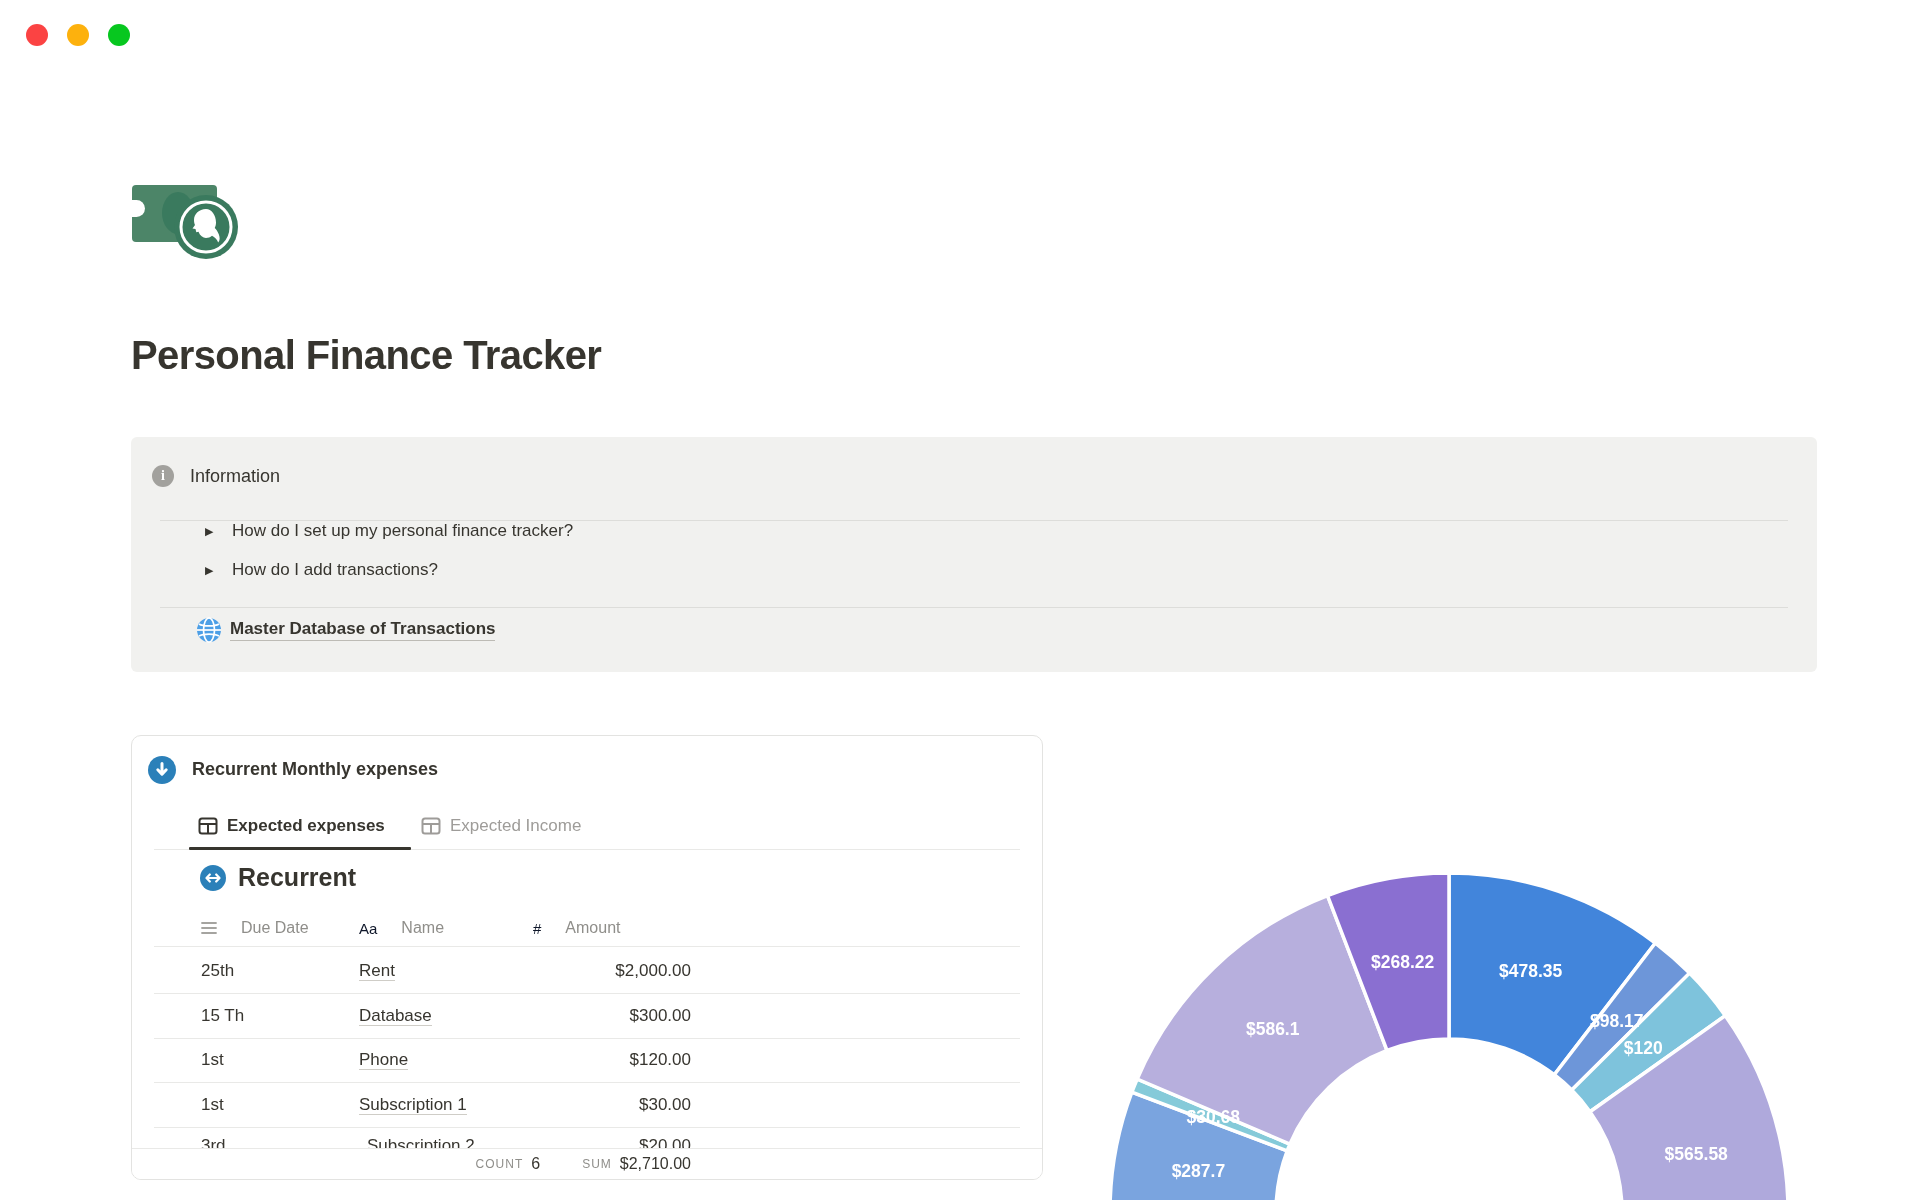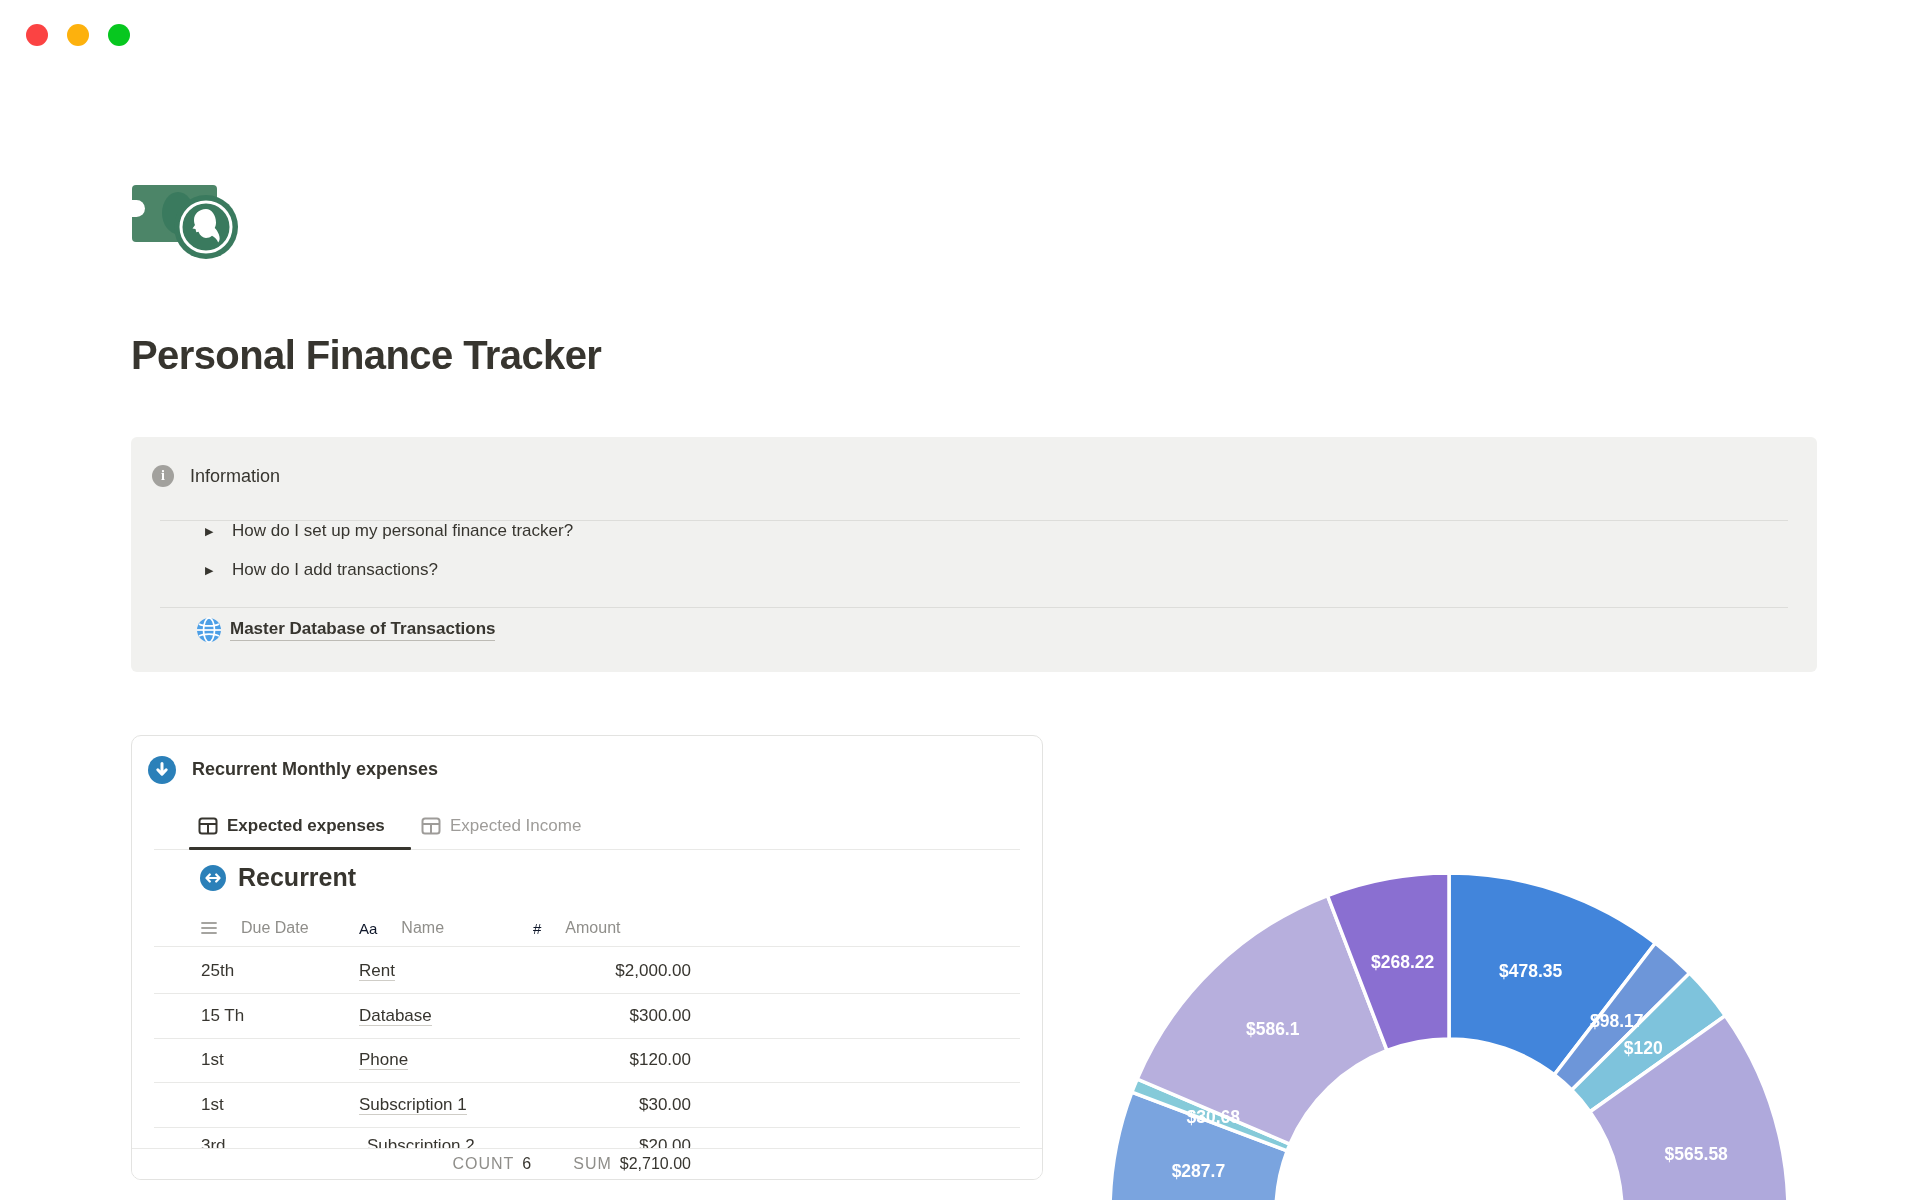--- a/index.html
+++ b/index.html
@@ -69,21 +69,21 @@
   .colhead .cicon{color:#0f172a;font-size:15px;}
   .t-div{position:absolute;left:22px;right:22px;height:1px;background:var(--divider);}
   .trow-cell{position:absolute;height:24px;line-height:24px;font-size:17px;color:var(--ink);}
   .name-link{border-bottom:1.5px solid var(--underline);padding-bottom:0px;cursor:pointer;}
   .amount-cell{left:330px;width:229px;text-align:right;}
   .t-footer{
     position:absolute;left:0;right:0;bottom:0;height:30px;background:#fff;
     border-top:1px solid var(--divider);
     display:flex;align-items:center;justify-content:flex-end;padding-right:351px;
   }
-  .f-label{font-size:16px;letter-spacing:1px;color:var(--gray);font-weight:400;}
+  .f-label{font-size:12px;letter-spacing:1px;color:var(--gray);font-weight:400;}
   .f-value{font-size:16px;color:var(--ink);margin-left:8px;}
   .f-gap{width:42px;}
   
   #donut-chart{position:absolute;left:1060px;top:860px;}
   .chart-label{font-weight:700;fill:#ffffff;}
 </style>
 </head>
 <body>
 
 <div>

